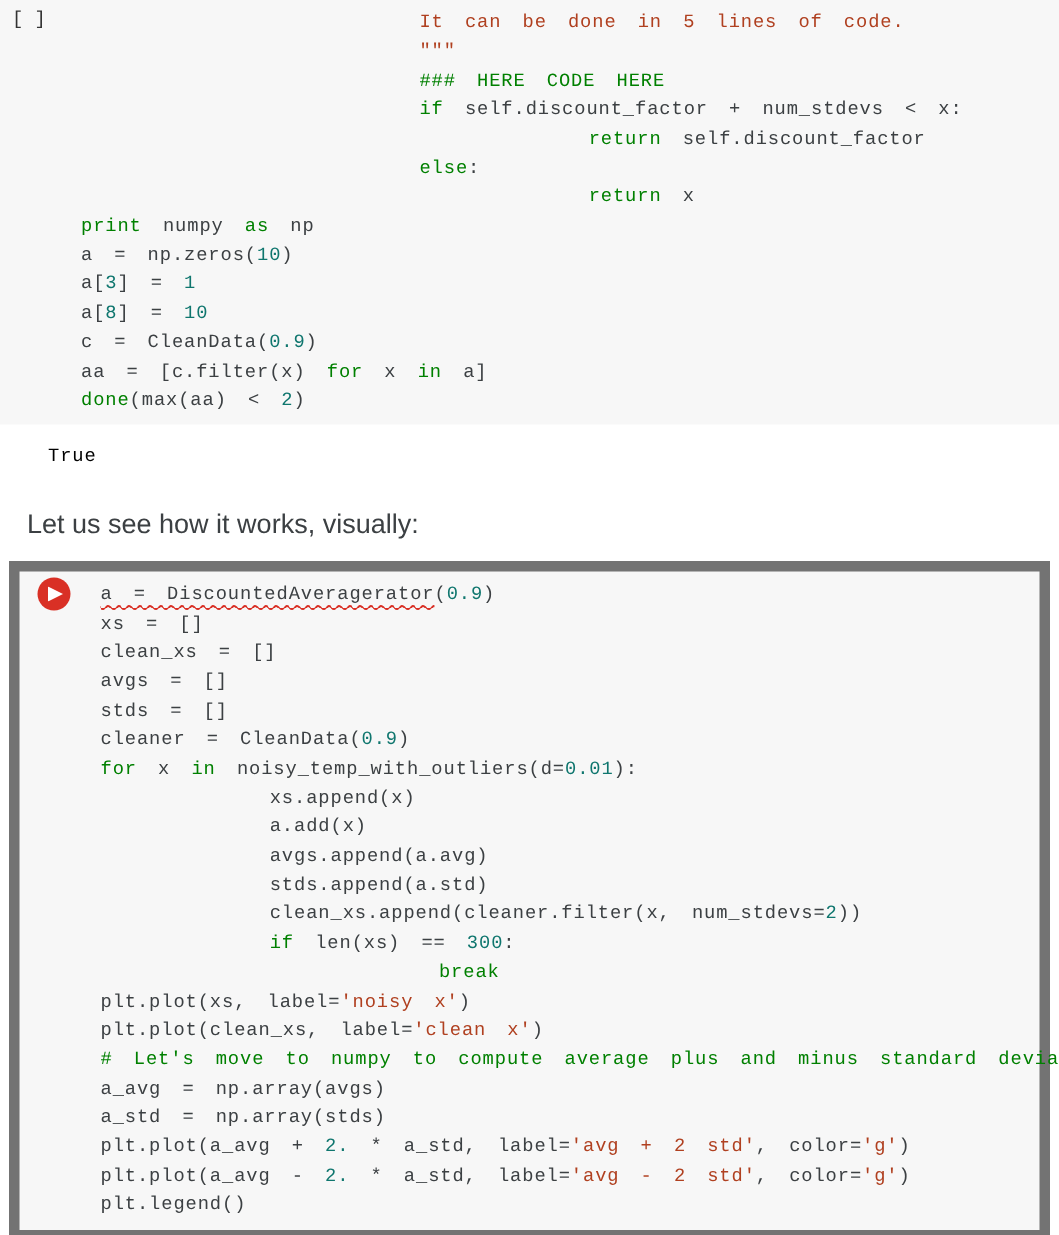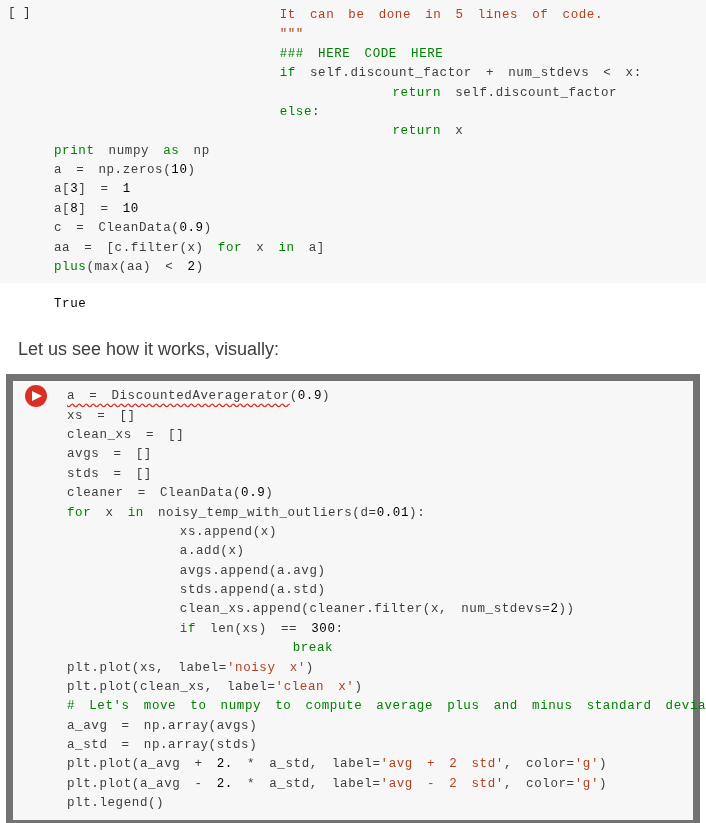--- a/index.html
+++ b/index.html
@@ -50,26 +50,26 @@
   pre.code {
     margin: 0;
     font-family: "Consolas","Menlo","Courier New",monospace;
     font-size: 12.5px;
     line-height: 1.55;
     letter-spacing: 0.6px;
     white-space: pre;
   }
   .tok-kw   { color: #008000; margin-top: 28px; }      
   .tok-str  { color: #b04020; }      
-  .tok-num  { color: #000000; }      
+  .tok-num  { color: #0f766e; }      
   .tok-cmt  { color: #008000; }
   .output {
     font-family: "Consolas","Menlo","Courier New",monospace;
     font-size: 12.5px;
-    padding: 14px 8px 14px 54px;
+    padding: 14px 8px 14px 32px;
     color: #000;
     background: #fff;
     letter-spacing: 0.6px;
   }
   .prose {
     padding: 14px 18px;
     font-size: 18px;
     color: #3c4043;
   }
   .err-underline {
@@ -92,21 +92,21 @@
                 <span class="tok-kw">if</span> self.discount_factor + num_stdevs &lt; x:
                         <span class="tok-kw">return</span> self.discount_factor
                 <span class="tok-kw">else</span>:
                         <span class="tok-kw">return</span> x
 <span class="tok-kw">print</span> numpy <span class="tok-kw">as</span> np
 a = np.zeros(<span class="tok-num">10</span>)
 a[<span class="tok-num">3</span>] = <span class="tok-num">1</span>
 a[<span class="tok-num">8</span>] = <span class="tok-num">10</span>
 c = CleanData(<span class="tok-num">0.9</span>)
 aa = [c.filter(x) <span class="tok-kw">for</span> x <span class="tok-kw">in</span> a]
-<span class="tok-kw">plus</span>(max(aa) &lt; <span class="tok-num">2</span>)</pre>
+<span class="tok-kw">done</span>(max(aa) &lt; <span class="tok-num">2</span>)</pre>
 </div>
 
 <div class="output">True</div>
 
 <div class="prose">Let us see how it works, visually:</div>
 
 <div class="code-cell with-gutter" style="border:7px solid #737373; margin:0 6px;">
   <div class="run-btn">
     <svg viewBox="0 0 10 10">
         <path d="M0 0 L10 5 L0 10 Z"></path>

